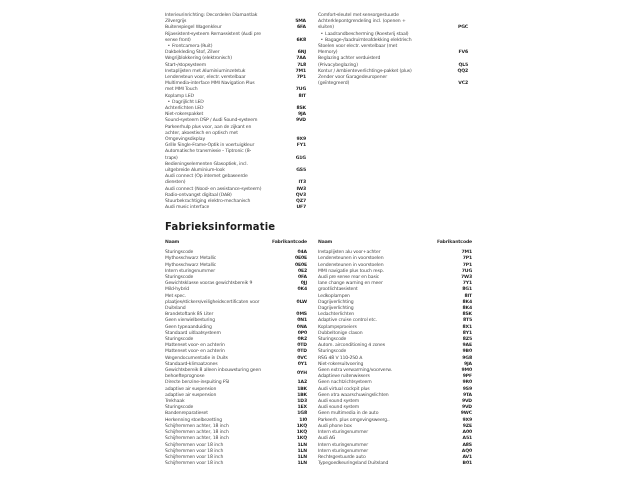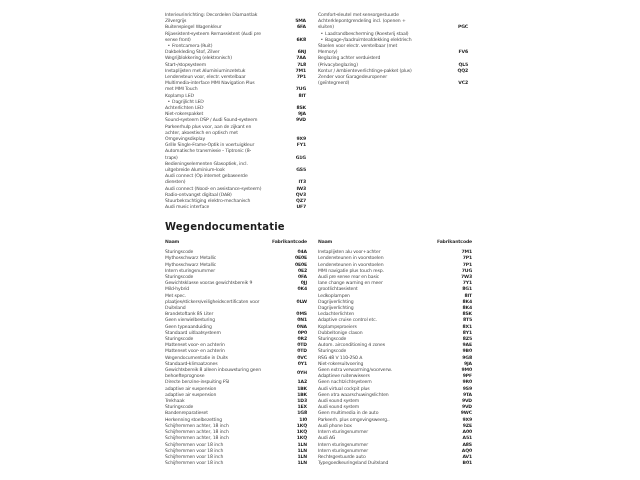--- a/index.html
+++ b/index.html
@@ -187,21 +187,21 @@
         <span class="desc">Kontur / Ambienteverlichtings-pakket (plus)</span>
         <span class="code">QQ2</span>
       </div>
       <div class="item">
         <span class="desc">Zender voor Garagedeuropener
 (geïntegreerd)</span>
         <span class="code">VC2</span>
       </div>
     </div>
 
-  <div class="doc-title">Wegendocumentatie</div>
+  <div class="doc-title">Fabrieksinformatie</div>
 
   <div class="list" id="fact-left">
     <div class="thead">
       <span class="th-name">Naam</span>
       <span class="th-code">Fabrikantcode</span>
     </div>
     <div class="fact-rows">
 
     <div class="item">
           <span class="desc">Sturingscode</span>

